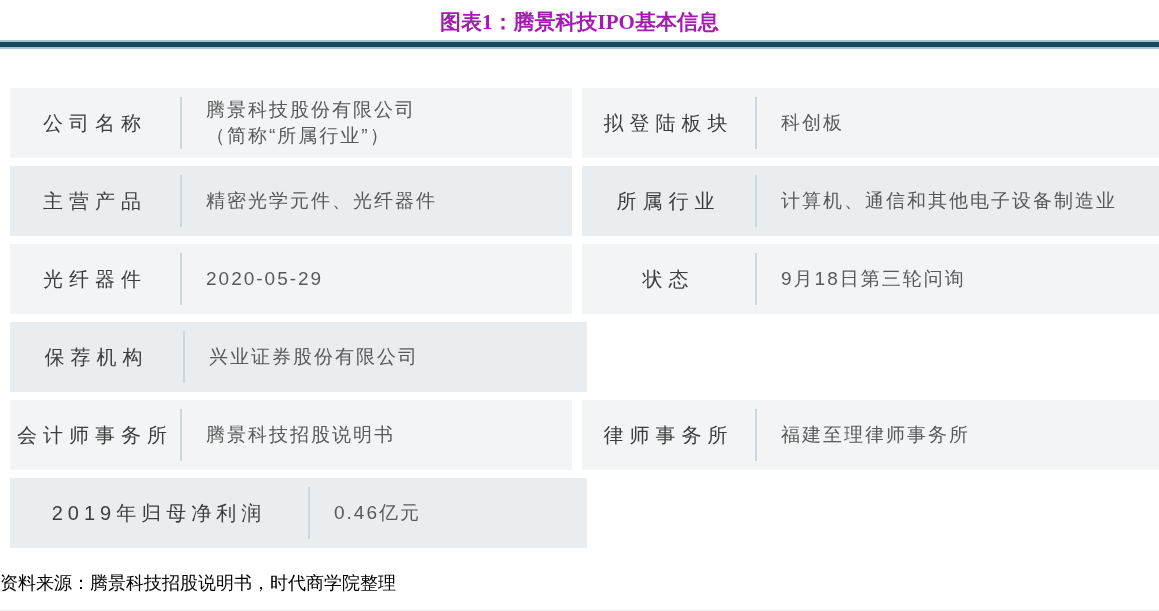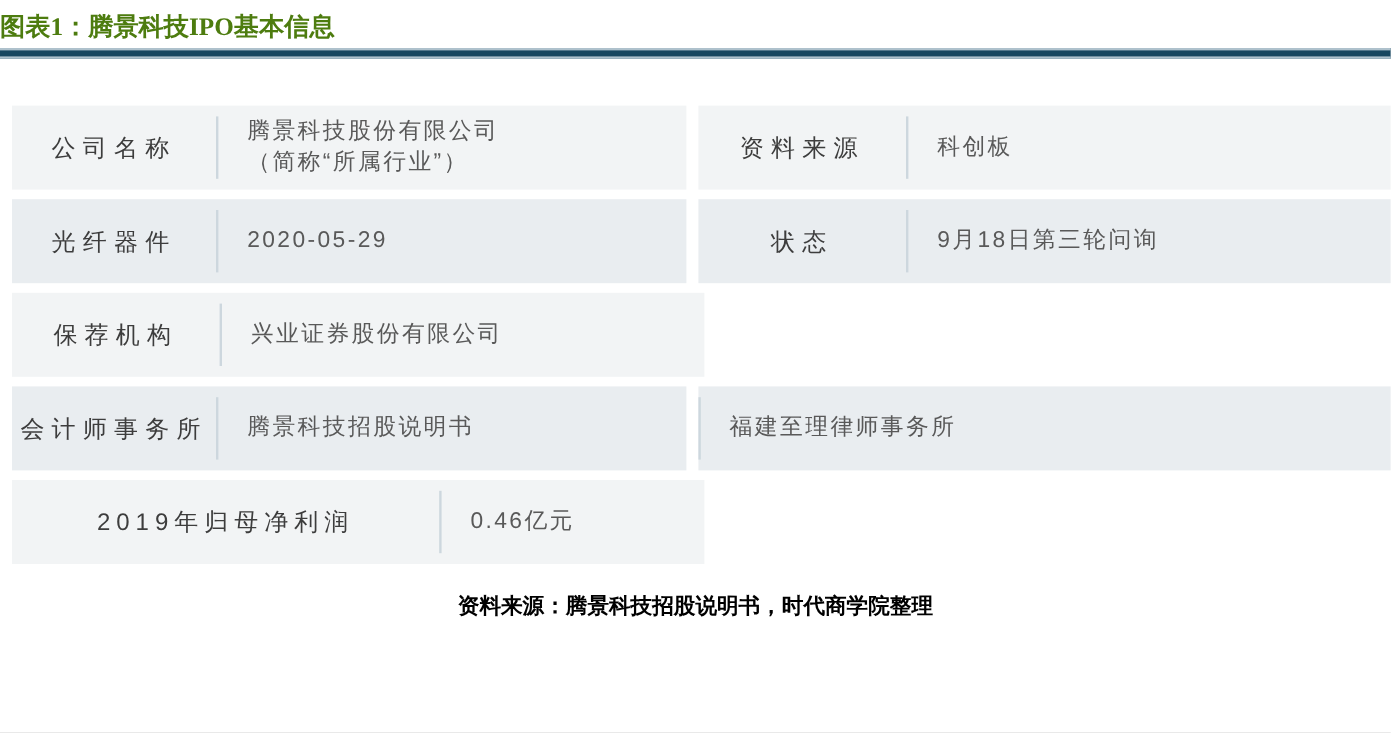--- a/index.html
+++ b/index.html
@@ -8,24 +8,25 @@
     background: #ffffff;
     font-family: "Liberation Sans", "DejaVu Sans", sans-serif;
     position: relative;
   }
   .page { width: 1159px; height: 611px; position: relative; }
 
   .title {
     margin-top: 8px;
     height: 28px;
     line-height: 28px;
+    text-align: center;
     font-family: "Liberation Serif", "DejaVu Serif", serif;
     font-weight: bold;
     font-size: 21px;
-    color: #4d7c0f;
+    color: #a21caf;
   }
   .top-bar {
     margin-top: 4px;
     height: 9px;
     width: 1159px;
     background: #17465f;
     border-top: 2px solid #aec1cc;
     border-bottom: 2px solid #aec1cc;
   }
 
@@ -50,21 +51,21 @@
     display: flex;
     align-items: center;
     justify-content: center;
     text-align: center;
     font-size: 20px;
     letter-spacing: 6px;
     color: #3d3d3d;
   }
   .cell.right .label { width: 173px; }
   .t-row.r6 .cell.left  .label { width: 267px; letter-spacing: 5px; }
-  .t-row.r6 .cell.right .label { width: 356px; letter-spacing: 5px; }
+  .t-row.r6 .cell.right .label { width: 298px; letter-spacing: 5px; }
 
   .vline {
     width: 2px;
     flex: none;
     align-self: stretch;
     margin: 9px 0;
     background: #cdd7de;
   }
   .value {
     flex: 1;
@@ -72,23 +73,23 @@
     padding-right: 6px;
     font-size: 19px;
     letter-spacing: 2px;
     color: #595959;
     line-height: 1.35;
   }
   .value .line2 { display: block; }
 
   .source {
     margin-top: 23px;
-    text-align: center;
+    text-align: left;
     font-family: "Liberation Serif", "DejaVu Serif", serif;
-    font-weight: bold;
+    font-weight: normal;
     font-size: 18px;
     color: #000000;
   }
   .footer-strip {
     position: absolute;
     left: 0; bottom: 0;
     width: 1159px;
     height: 9px;
     background: #f4f4f4;
     border-top: 1px solid #e9e9e9;
@@ -107,26 +108,38 @@
     <div class="t-row r1">
       <div class="cell left">
         <div class="label">公司名称</div>
         <div class="vline"></div>
         <div class="value">
           <span>腾景科技股份有限公司</span>
           <span class="line2">（简称“所属行业”）</span>
         </div>
       </div>
       <div class="cell right">
-        <div class="label">资料来源</div>
+        <div class="label">拟登陆板块</div>
         <div class="vline"></div>
         <div class="value">科创板</div>
       </div>
     </div>
 
+    <div class="t-row r2">
+      <div class="cell left">
+        <div class="label">主营产品</div>
+        <div class="vline"></div>
+        <div class="value">精密光学元件、光纤器件</div>
+      </div>
+      <div class="cell right">
+        <div class="label">所属行业</div>
+        <div class="vline"></div>
+        <div class="value">计算机、通信和其他电子设备制造业</div>
+      </div>
+    </div>
 
     <div class="t-row r3">
       <div class="cell left">
         <div class="label">光纤器件</div>
         <div class="vline"></div>
         <div class="value">2020-05-29</div>
       </div>
       <div class="cell right">
         <div class="label">状态</div>
         <div class="vline"></div>
@@ -142,20 +155,21 @@
       </div>
     </div>
 
     <div class="t-row r5">
       <div class="cell left">
         <div class="label">会计师事务所</div>
         <div class="vline"></div>
         <div class="value">腾景科技招股说明书</div>
       </div>
       <div class="cell right">
+        <div class="label">律师事务所</div>
         <div class="vline"></div>
         <div class="value">福建至理律师事务所</div>
       </div>
     </div>
 
     <div class="t-row r6">
       <div class="cell right">
         <div class="label">2019年归母净利润</div>
         <div class="vline"></div>
         <div class="value">0.46亿元</div>

